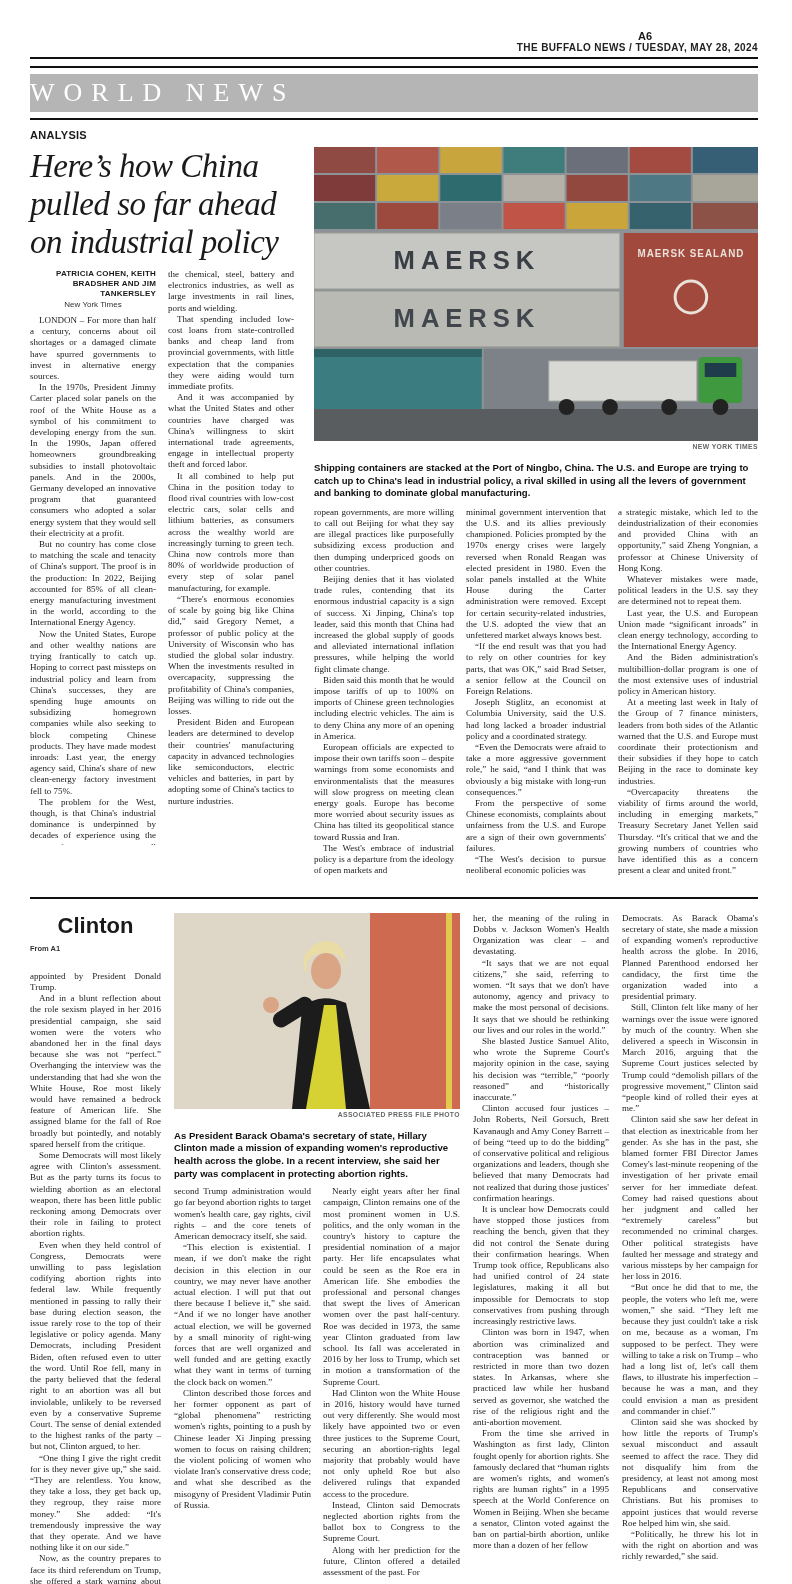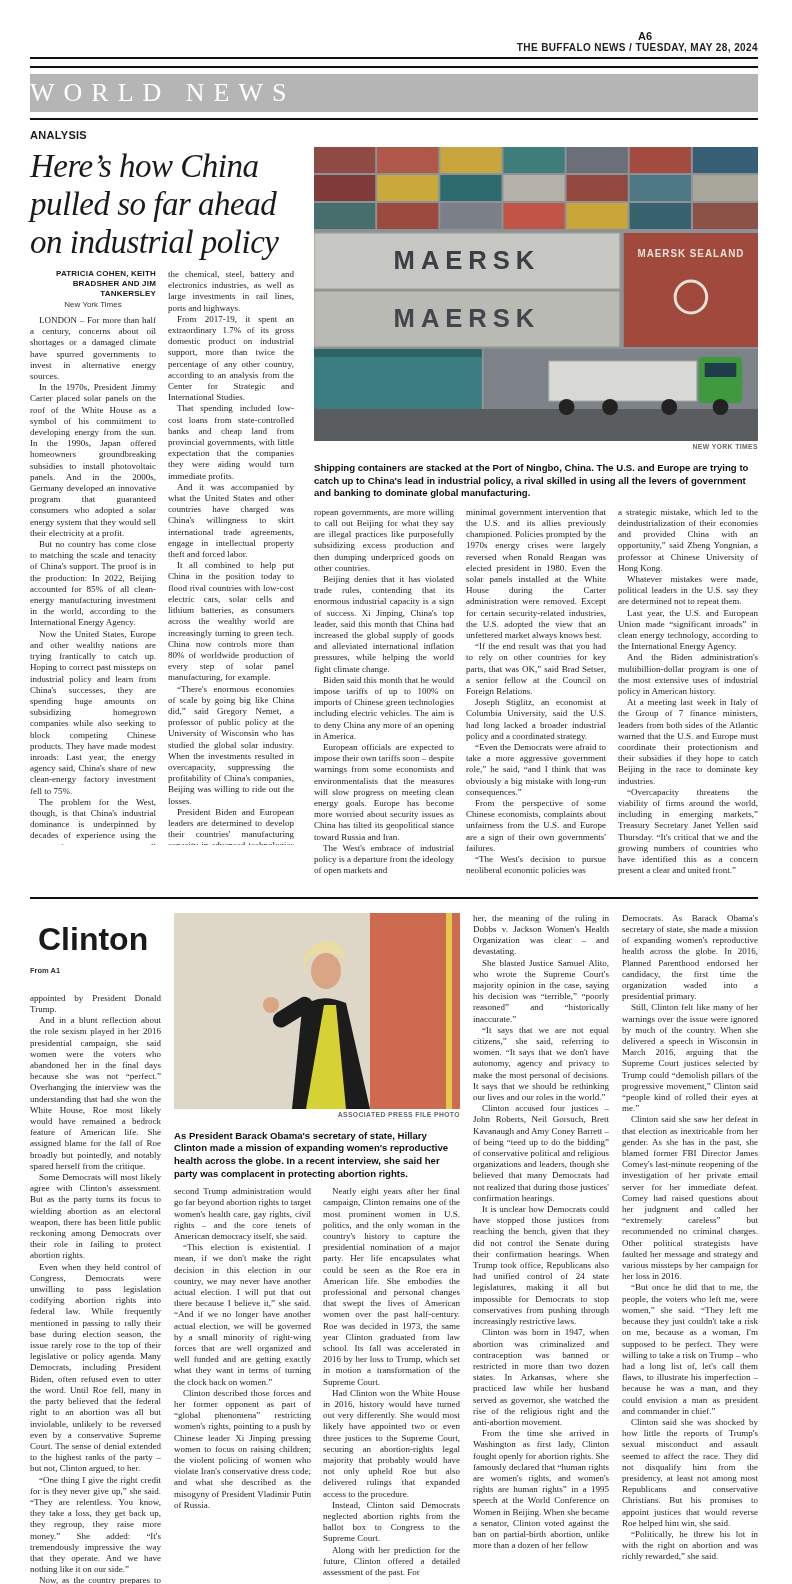--- a/index.html
+++ b/index.html
@@ -44,21 +44,21 @@
   .china-right{flex:1;min-width:0;}
   .photo-frame{width:100%;overflow:hidden;background:#eab308;}
   .china-right .photo-frame{height:294px;}
   .cols3{display:flex;gap:12px;margin-top:7px;height:380px;overflow:hidden;}
   .cols3 .col{flex:1;min-width:0;}
 
   
   .section-rule{margin-top:10px;border-top:2.5px solid #111;}
   .clinton{display:flex;gap:13px;margin-top:14px;height:672px;overflow:hidden;}
   .cl-col1{width:131px;flex:none;}
-  .cl-title{font-family:"Liberation Sans",sans-serif;font-weight:bold;font-size:32px;margin:8px;}
+  .cl-title{font-family:"Liberation Sans",sans-serif;font-weight:bold;font-size:22px;margin:0;text-align:center;}
   .cl-from{font-family:"Liberation Sans",sans-serif;font-weight:bold;font-size:7.5px;
            color:#333;margin:5px 0 18px 0;}
   .cl-mid{width:286px;flex:none;}
   .cl-mid .photo-frame{height:196px;background:#ded6c7;}
   .cl-mid .cols2{margin-top:6px;height:392px;overflow:hidden;}
   .cl-col{flex:1;min-width:0;}
 </style>
 </head>
 <body>
 
@@ -87,22 +87,21 @@
             <div class="byline-src">New York Times</div>
             <div class="bodycol">
                 <p>LONDON – For more than half a century, concerns about oil shortages or a damaged climate have spurred governments to invest in alternative energy sources.</p>
                 <p>In the 1970s, President Jimmy Carter placed solar panels on the roof of the White House as a symbol of his commitment to developing energy from the sun. In the 1990s, Japan offered homeowners groundbreaking subsidies to install photovoltaic panels. And in the 2000s, Germany developed an innovative program that guaranteed consumers who adopted a solar energy system that they would sell their electricity at a profit.</p>
                 <p>But no country has come close to matching the scale and tenacity of China's support. The proof is in the production: In 2022, Beijing accounted for 85% of all clean-energy manufacturing investment in the world, according to the International Energy Agency.</p>
                 <p>Now the United States, Europe and other wealthy nations are trying frantically to catch up. Hoping to correct past missteps on industrial policy and learn from China's successes, they are spending huge amounts on subsidizing homegrown companies while also seeking to block competing Chinese products. They have made modest inroads: Last year, the energy agency said, China's share of new clean-energy factory investment fell to 75%.</p>
                 <p>The problem for the West, though, is that China's industrial dominance is underpinned by decades of experience using the power of a one-party state to pull all the levers of government and banking, while encouraging frenetic competition among private companies.</p>
               </div>
           </div>
           <div class="col bodycol">
-              <p class="cont">the chemical, steel, battery and electronics industries, as well as large investments in rail lines, ports and highways.</p>
-              <p>From 2017-19, it spent an extraordinary 1.7% of its gross domestic product on industrial support, more than twice the percentage of any other country, according to an analysis from the Center for Strategic and International Studies.</p>
+              <p class="cont">the chemical, steel, battery and electronics industries, as well as large investments in rail lines, ports and wielding.</p>
               <p>That spending included low-cost loans from state-controlled banks and cheap land from provincial governments, with little expectation that the companies they were aiding would turn immediate profits.</p>
               <p>And it was accompanied by what the United States and other countries have charged was China's willingness to skirt international trade agreements, engage in intellectual property theft and forced labor.</p>
               <p>It all combined to help put China in the position today to flood rival countries with low-cost electric cars, solar cells and lithium batteries, as consumers across the wealthy world are increasingly turning to green tech. China now controls more than 80% of worldwide production of every step of solar panel manufacturing, for example.</p>
               <p>“There's enormous economies of scale by going big like China did,” said Gregory Nemet, a professor of public policy at the University of Wisconsin who has studied the global solar industry. When the investments resulted in overcapacity, suppressing the profitability of China's companies, Beijing was willing to ride out the losses.</p>
               <p>President Biden and European leaders are determined to develop their countries' manufacturing capacity in advanced technologies like semiconductors, electric vehicles and batteries, in part by adopting some of China's tactics to nurture industries.</p>
             </div>
         </div>
       </div>
 
       <div class="china-right">
@@ -236,22 +235,22 @@
               <p>Nearly eight years after her final campaign, Clinton remains one of the most prominent women in U.S. politics, and the only woman in the country's history to capture the presidential nomination of a major party. Her life encapsulates what could be seen as the Roe era in American life. She embodies the professional and personal changes that swept the lives of American women over the past half-century. Roe was decided in 1973, the same year Clinton graduated from law school. Its fall was accelerated in 2016 by her loss to Trump, which set in motion a transformation of the Supreme Court.</p>
               <p>Had Clinton won the White House in 2016, history would have turned out very differently. She would most likely have appointed two or even three justices to the Supreme Court, securing an abortion-rights legal majority that probably would have not only upheld Roe but also delivered rulings that expanded access to the procedure.</p>
               <p>Instead, Clinton said Democrats neglected abortion rights from the ballot box to Congress to the Supreme Court.</p>
               <p>Along with her prediction for the future, Clinton offered a detailed assessment of the past. For</p>
             </div>
         </div>
       </div>
 
       <div class="cl-col bodycol">
           <p class="cont">her, the meaning of the ruling in Dobbs v. Jackson Women's Health Organization was clear – and devastating.</p>
+          <p>“It says that we are not equal citizens,” she said, referring to women. “It says that we don't have autonomy, agency and privacy to make the most personal of decisions. It says that we should be rethinking our lives and our roles in the world.”</p>
           <p>She blasted Justice Samuel Alito, who wrote the Supreme Court's majority opinion in the case, saying his decision was “terrible,” “poorly reasoned” and “historically inaccurate.”</p>
-          <p>“It says that we are not equal citizens,” she said, referring to women. “It says that we don't have autonomy, agency and privacy to make the most personal of decisions. It says that we should be rethinking our lives and our roles in the world.”</p>
           <p>Clinton accused four justices – John Roberts, Neil Gorsuch, Brett Kavanaugh and Amy Coney Barrett – of being “teed up to do the bidding” of conservative political and religious organizations and leaders, though she believed that many Democrats had not realized that during those justices' confirmation hearings.</p>
           <p>It is unclear how Democrats could have stopped those justices from reaching the bench, given that they did not control the Senate during their confirmation hearings. When Trump took office, Republicans also had unified control of 24 state legislatures, making it all but impossible for Democrats to stop conservatives from pushing through increasingly restrictive laws.</p>
           <p>Clinton was born in 1947, when abortion was criminalized and contraception was banned or restricted in more than two dozen states. In Arkansas, where she practiced law while her husband served as governor, she watched the rise of the religious right and the anti-abortion movement.</p>
           <p>From the time she arrived in Washington as first lady, Clinton fought openly for abortion rights. She famously declared that “human rights are women's rights, and women's rights are human rights” in a 1995 speech at the World Conference on Women in Beijing. When she became a senator, Clinton voted against the ban on partial-birth abortion, unlike more than a dozen of her fellow</p>
         </div>
       <div class="cl-col bodycol">
           <p class="cont">Democrats. As Barack Obama's secretary of state, she made a mission of expanding women's reproductive health across the globe. In 2016, Planned Parenthood endorsed her candidacy, the first time the organization waded into a presidential primary.</p>
           <p>Still, Clinton felt like many of her warnings over the issue were ignored by much of the country. When she delivered a speech in Wisconsin in March 2016, arguing that the Supreme Court justices selected by Trump could “demolish pillars of the progressive movement,” Clinton said “people kind of rolled their eyes at me.”</p>
           <p>Clinton said she saw her defeat in that election as inextricable from her gender. As she has in the past, she blamed former FBI Director James Comey's last-minute reopening of the investigation of her private email server for her immediate defeat. Comey had raised questions about her judgment and called her “extremely careless” but recommended no criminal charges. Other political strategists have faulted her message and strategy and various missteps by her campaign for her loss in 2016.</p>
           <p>“But once he did that to me, the people, the voters who left me, were women,” she said. “They left me because they just couldn't take a risk on me, because as a woman, I'm supposed to be perfect. They were willing to take a risk on Trump – who had a long list of, let's call them flaws, to illustrate his imperfection – because he was a man, and they could envision a man as president and commander in chief.”</p>

